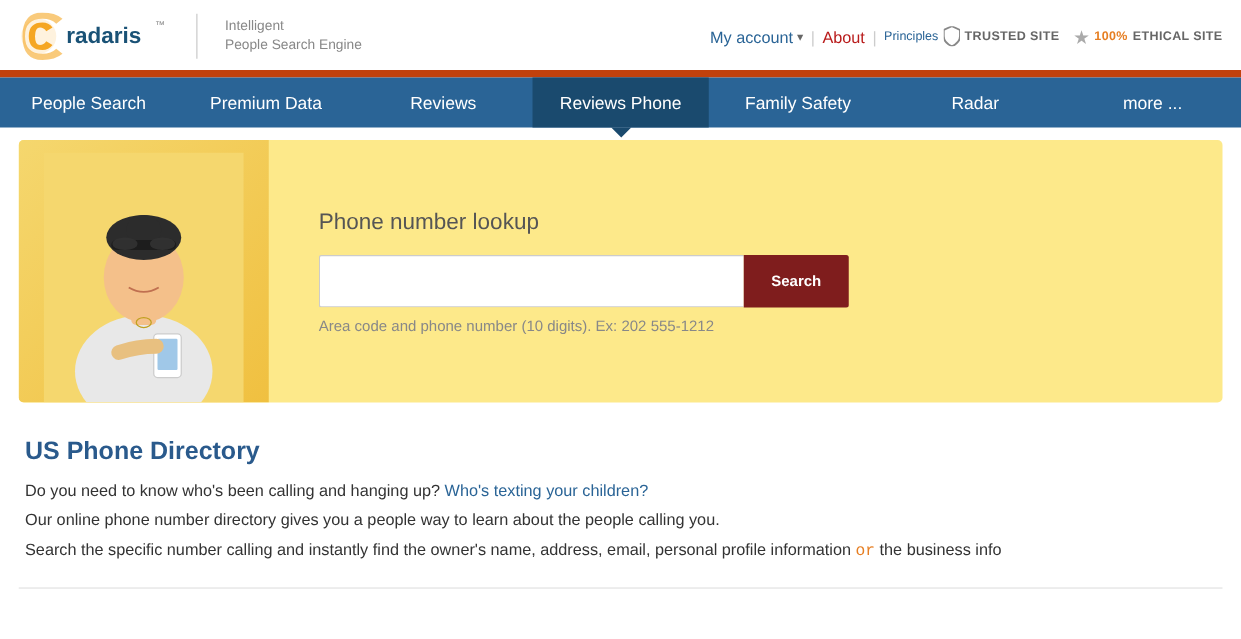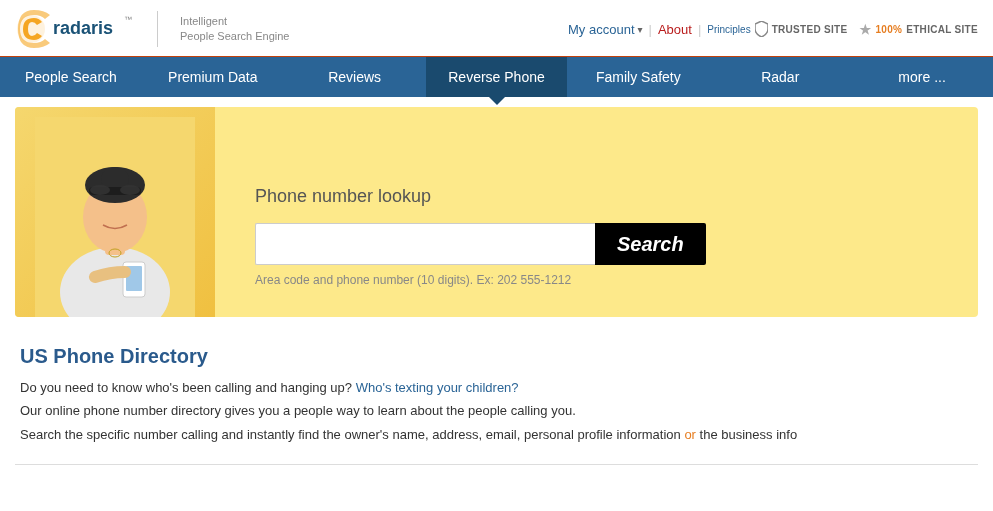--- a/index.html
+++ b/index.html
@@ -4,21 +4,21 @@
   <style>
     * { margin: 0; padding: 0; box-sizing: border-box; }
     body { font-family: Arial, sans-serif; background: #fff; width: 993px; }
 
     
     .header {
       display: flex;
       align-items: center;
       justify-content: space-between;
       padding: 10px 15px 8px 15px;
-      border-bottom: 1px solid #c2410c;
+      border-bottom: 6px solid #c2410c;
       background: #fff;
     }
     .header-left {
       display: flex;
       align-items: center;
     }
     .logo-container {
       display: flex;
       align-items: center;
       gap: 12px;
@@ -129,21 +129,21 @@
       border-top: 8px solid #1a4a6e;
       z-index: 10;
     }
 
     
     .hero {
       background: #fde98a;
       margin: 10px 15px;
       border-radius: 4px;
       display: flex;
-      align-items: flex-end;
+      align-items: center;
       min-height: 210px;
       overflow: hidden;
       position: relative;
     }
     .hero-image-area {
       width: 200px;
       min-height: 210px;
       background: linear-gradient(135deg, #f5d76e 0%, #f0c040 100%);
       display: flex;
       align-items: flex-end;
@@ -172,30 +172,29 @@
       width: 340px;
       padding: 10px 12px;
       font-size: 15px;
       border: 1px solid #ccc;
       border-right: none;
       outline: none;
       border-radius: 2px 0 0 2px;
       height: 42px;
     }
     .search-btn {
-      background: #000000;
+      background: #7f1d1d;
       color: #fff;
       border: none;
       padding: 0 22px;
-      font-size: 20px;
+      font-size: 12px;
       font-weight: bold;
       cursor: pointer;
       height: 42px;
       border-radius: 0 2px 2px 0;
-      font-style: italic;
     }
     .hero-hint {
       font-size: 12px;
       color: #888;
       margin-top: -8px;
     }
 
     
     .content {
       padding: 18px 20px;
@@ -273,21 +272,21 @@
         <span>ETHICAL SITE</span>
       </div>
     </div>
   </div>
 </div>
 
 <nav class="nav">
   <a class="nav-item" href="#">People Search</a>
   <a class="nav-item" href="#">Premium Data</a>
   <a class="nav-item" href="#">Reviews</a>
-  <a class="nav-item active" href="#">Reverse Phone</a>
+  <a class="nav-item active" href="#">Reviews Phone</a>
   <a class="nav-item" href="#">Family Safety</a>
   <a class="nav-item" href="#">Radar</a>
   <a class="nav-item" href="#">more ...</a>
 </nav>
 
 <div class="hero">
   <div class="hero-image-area">
 
     <svg class="svg-person" viewBox="0 0 160 200" xmlns="http://www.w3.org/2000/svg">
 
@@ -328,19 +327,19 @@
 
 <div class="content">
   <h3 class="content-title">US Phone Directory</h3>
   <div class="content-text">
     <div>
       <span>Do you need to know who's been calling and hanging up? </span><a href="#">Who's texting your children?</a>
     </div>
     <div>Our online phone number directory gives you a people way to learn about the people calling you.</div>
     <div>
       <span>Search the specific number calling and instantly find the owner's name, address, email, personal profile information </span>
-      <span style="color:#e67e22;">or</span>
+      <span style="color:#e67e22;font-family:Liberation Mono, monospace;">or</span>
       <span> the business info</span>
     </div>
   </div>
 </div>
 
 <div class="footer-line"></div>
 
 </body></html>

